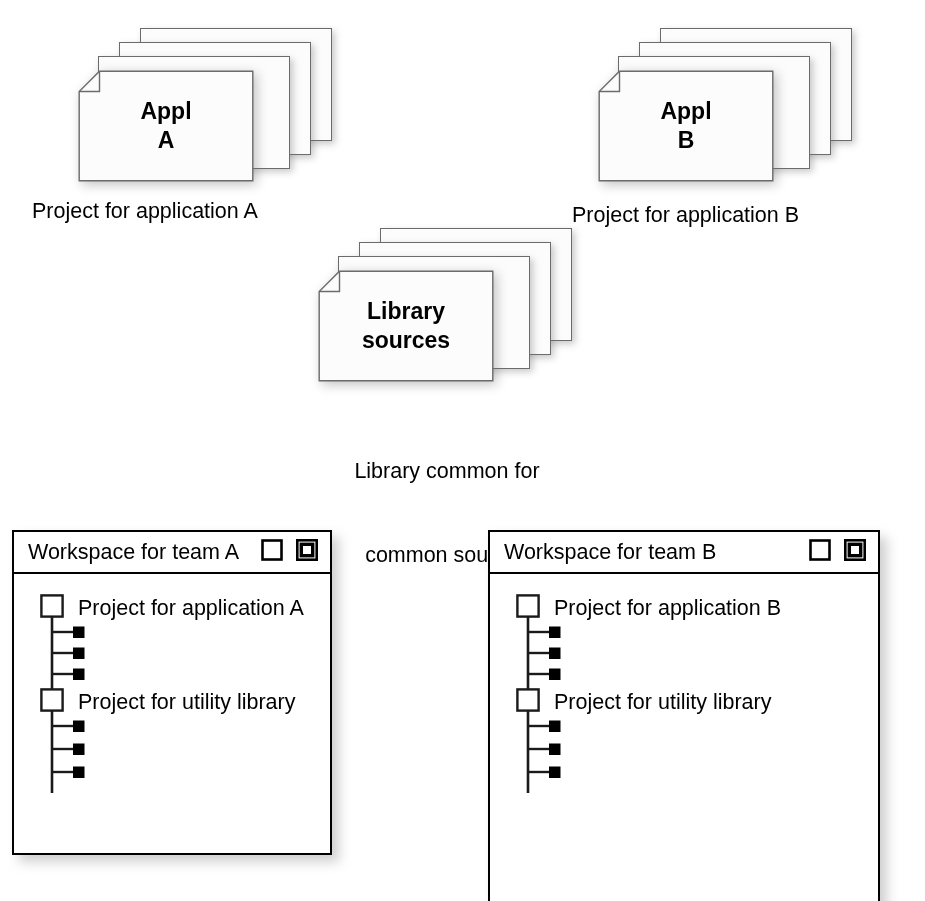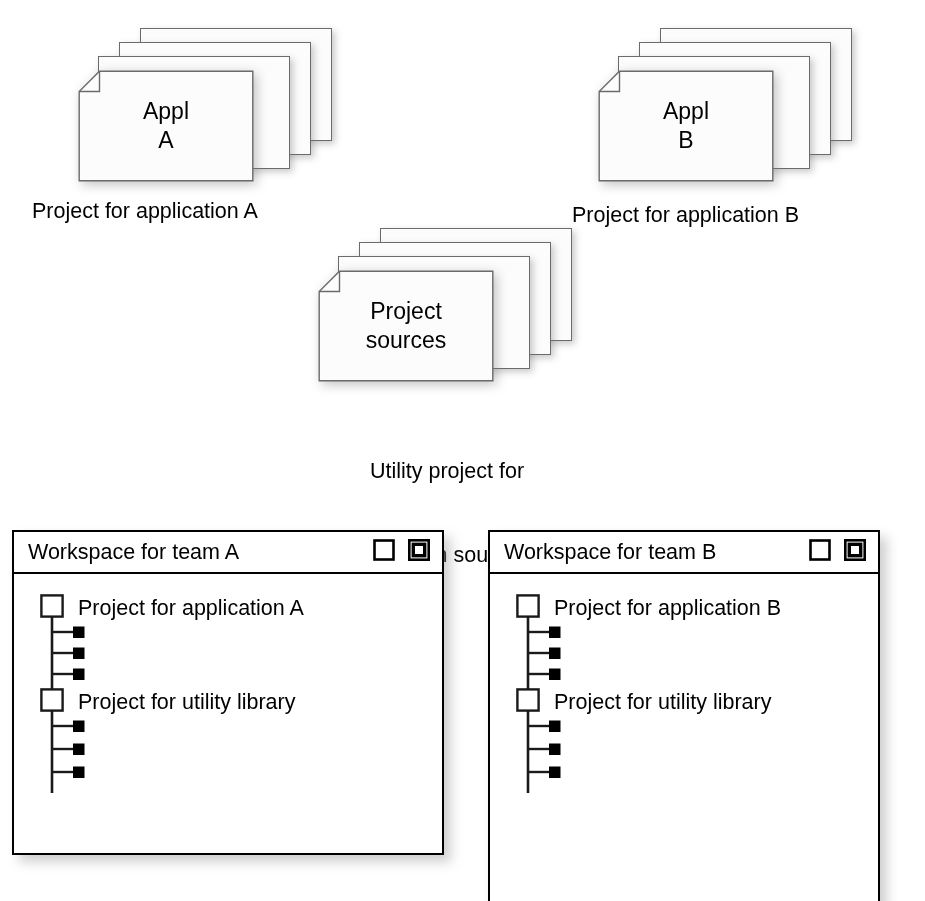--- a/index.html
+++ b/index.html
@@ -62,20 +62,21 @@
     height: 112px;
     display: flex;
     flex-direction: column;
     align-items: center;
     justify-content: center;
     font-size: 23px;
     line-height: 1.28;
     text-align: center;
     pointer-events: none;
     color: #000;
+    font-weight: bold;
   }
 
   .stack-caption {
     position: absolute;
     font-size: 21.5px;
     line-height: 1.30;
     color: #000;
     white-space: pre;
     text-align: center;
   }
@@ -181,31 +182,31 @@
       <div class="sheet back3"></div>
       <div class="sheet back2"></div>
       <div class="sheet back1"></div>
       <div class="sheet-front">
         <svg width="176" height="112" viewBox="0 0 176 112" xmlns="http://www.w3.org/2000/svg">
           <path d="M 21.5 1.2 L 174.8 1.2 L 174.8 110.8 L 1.2 110.8 L 1.2 21.5 Z" fill="#fcfcfc" stroke="#6b6b6b" stroke-width="1.4" stroke-linejoin="miter"></path>
           <path d="M 21.5 1.2 L 21.5 21.5 L 1.2 21.5" fill="none" stroke="#6b6b6b" stroke-width="1.4"></path>
         </svg>
       </div>
       <div class="sheet-label">
-        <span>Project</span>
+        <span>Library</span>
         <span>sources</span>
       </div>
     </div>
     <div class="stack-caption" style="left:-16px; top:174px; width:290px;">
-      <div>Utility project for</div>
+      <div>Library common for</div>
       <div>common sources</div>
     </div>
   </div>
 
-  <div class="window" style="left:12px; top:530px; width:432px; height:325px;">
+  <div class="window" style="left:12px; top:530px; width:320px; height:325px;">
 
     <div class="window-titlebar">
       <div class="window-title">Workspace for team A</div>
       <div class="window-buttons">
         <span class="win-btn">
           <svg width="22" height="22" viewBox="0 0 22 22" xmlns="http://www.w3.org/2000/svg">
             <rect x="1.5" y="1.5" width="19" height="19" fill="#ffffff" stroke="#000000" stroke-width="2.6"></rect>
           </svg>
         </span>
         <span class="win-btn">

